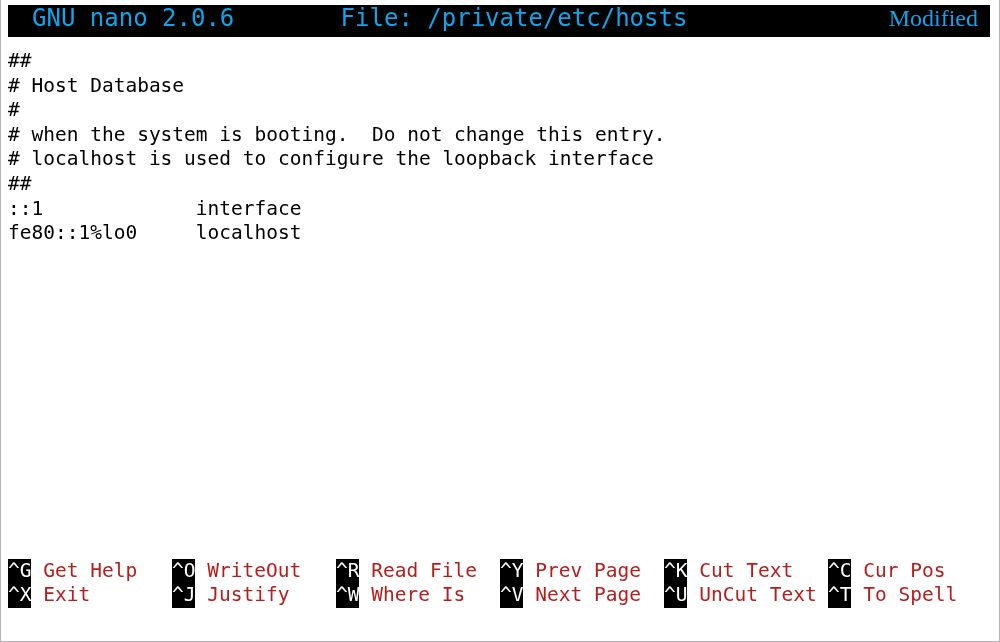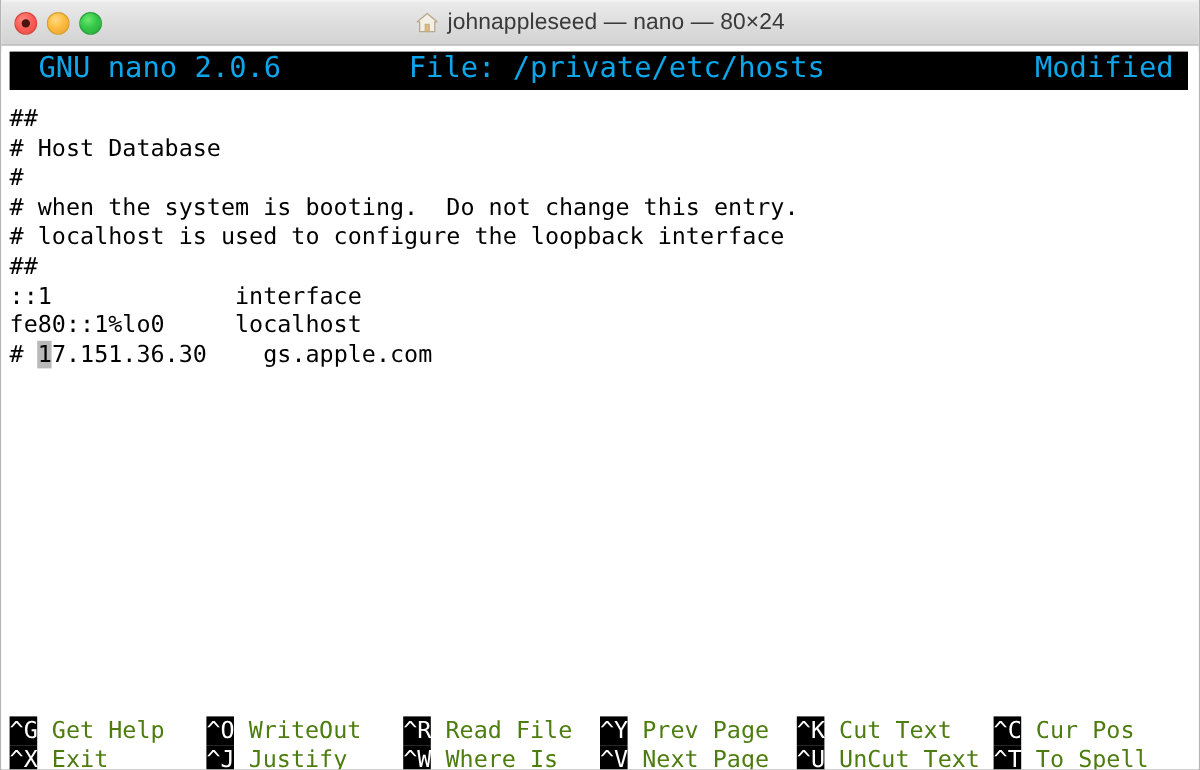--- a/index.html
+++ b/index.html
@@ -123,21 +123,21 @@
     color: #0ea5e9;
     font-family: "DejaVu Sans Mono", "Liberation Mono", monospace;
     font-size: 24px;
     line-height: 26px;
     white-space: pre;
     overflow: hidden;
   }
   .nano-header span { position: absolute; top: 0; }
   .nh-version { left: 24px; }
   .nh-file    { left: 50%; transform: translateX(-50%); margin-left: 15px; }
-  .nh-mod     { right: 12px; }
+  .nh-mod     { right: 12px; font-family: Liberation Serif, serif; }
 
   .edit-area {
     margin-top: 12px;
     padding-left: 0;
   }
 
   
   .cursor {
     background: #b9b9b9;
     color: #000000;
@@ -164,64 +164,47 @@
     font-size: 19.5px;
     line-height: 24.6px;
     white-space: pre;
   }
   .sc-key {
     background: #000000;
     color: #ffffff;
     padding: 0;
   }
   .sc-label {
-    color: #4d7c0f;
+    color: #b91c1c;
     padding-left: 0;
   }
 </style>
 </head>
 <body>
 
 <div class="window">
 
-  <div class="titlebar">
-    <div class="traffic">
-      <div class="light light-close"></div>
-      <div class="light light-min"></div>
-      <div class="light light-max"></div>
-    </div>
-    <div class="title-center">
-      <span>
-        <svg class="home-icon" viewBox="0 0 20 20" xmlns="http://www.w3.org/2000/svg">
-          <path d="M10 2.2 L18.2 9.2 L16.3 9.2 L16.3 17.4 L3.7 17.4 L3.7 9.2 L1.8 9.2 Z" fill="#f4efe6" stroke="#b9a98c" stroke-width="1.1" stroke-linejoin="round"></path>
-          <rect x="8.3" y="11.2" width="3.4" height="6.2" fill="#e3b877" stroke="#b9a98c" stroke-width="0.8"></rect>
-        </svg>
-      </span>
-      <span class="title-text">johnappleseed — nano — 80×24</span>
-    </div>
-  </div>
 
   <div class="terminal">
 
     <div class="nano-header">
       <span class="nh-version">GNU nano 2.0.6</span>
       <span class="nh-file">File: /private/etc/hosts</span>
       <span class="nh-mod">Modified</span>
     </div>
 
     <div class="edit-area" id="edit-area">
         <div class="term-line">##</div>
         <div class="term-line"># Host Database</div>
         <div class="term-line">#</div>
         <div class="term-line"># when the system is booting.  Do not change this entry.</div>
         <div class="term-line"># localhost is used to configure the loopback interface</div>
         <div class="term-line">##</div>
         <div class="term-line">::1             interface</div>
         <div class="term-line">fe80::1%lo0     localhost</div>
-        <div class="term-line"># <span class="cursor">1</span>7.151.36.30    gs.apple.com</div>
       </div>
 
     <div class="shortcut-bar">
       <div class="sc-row" id="sc-row-1">
           <div class="sc-cell" style="width: 164px;"><span class="sc-key">^G</span><span class="sc-label"> Get Help</span></div>
           <div class="sc-cell" style="width: 164px;"><span class="sc-key">^O</span><span class="sc-label"> WriteOut</span></div>
           <div class="sc-cell" style="width: 164px;"><span class="sc-key">^R</span><span class="sc-label"> Read File</span></div>
           <div class="sc-cell" style="width: 164px;"><span class="sc-key">^Y</span><span class="sc-label"> Prev Page</span></div>
           <div class="sc-cell" style="width: 164px;"><span class="sc-key">^K</span><span class="sc-label"> Cut Text</span></div>
           <div class="sc-cell" style="width: 164px;"><span class="sc-key">^C</span><span class="sc-label"> Cur Pos</span></div>

